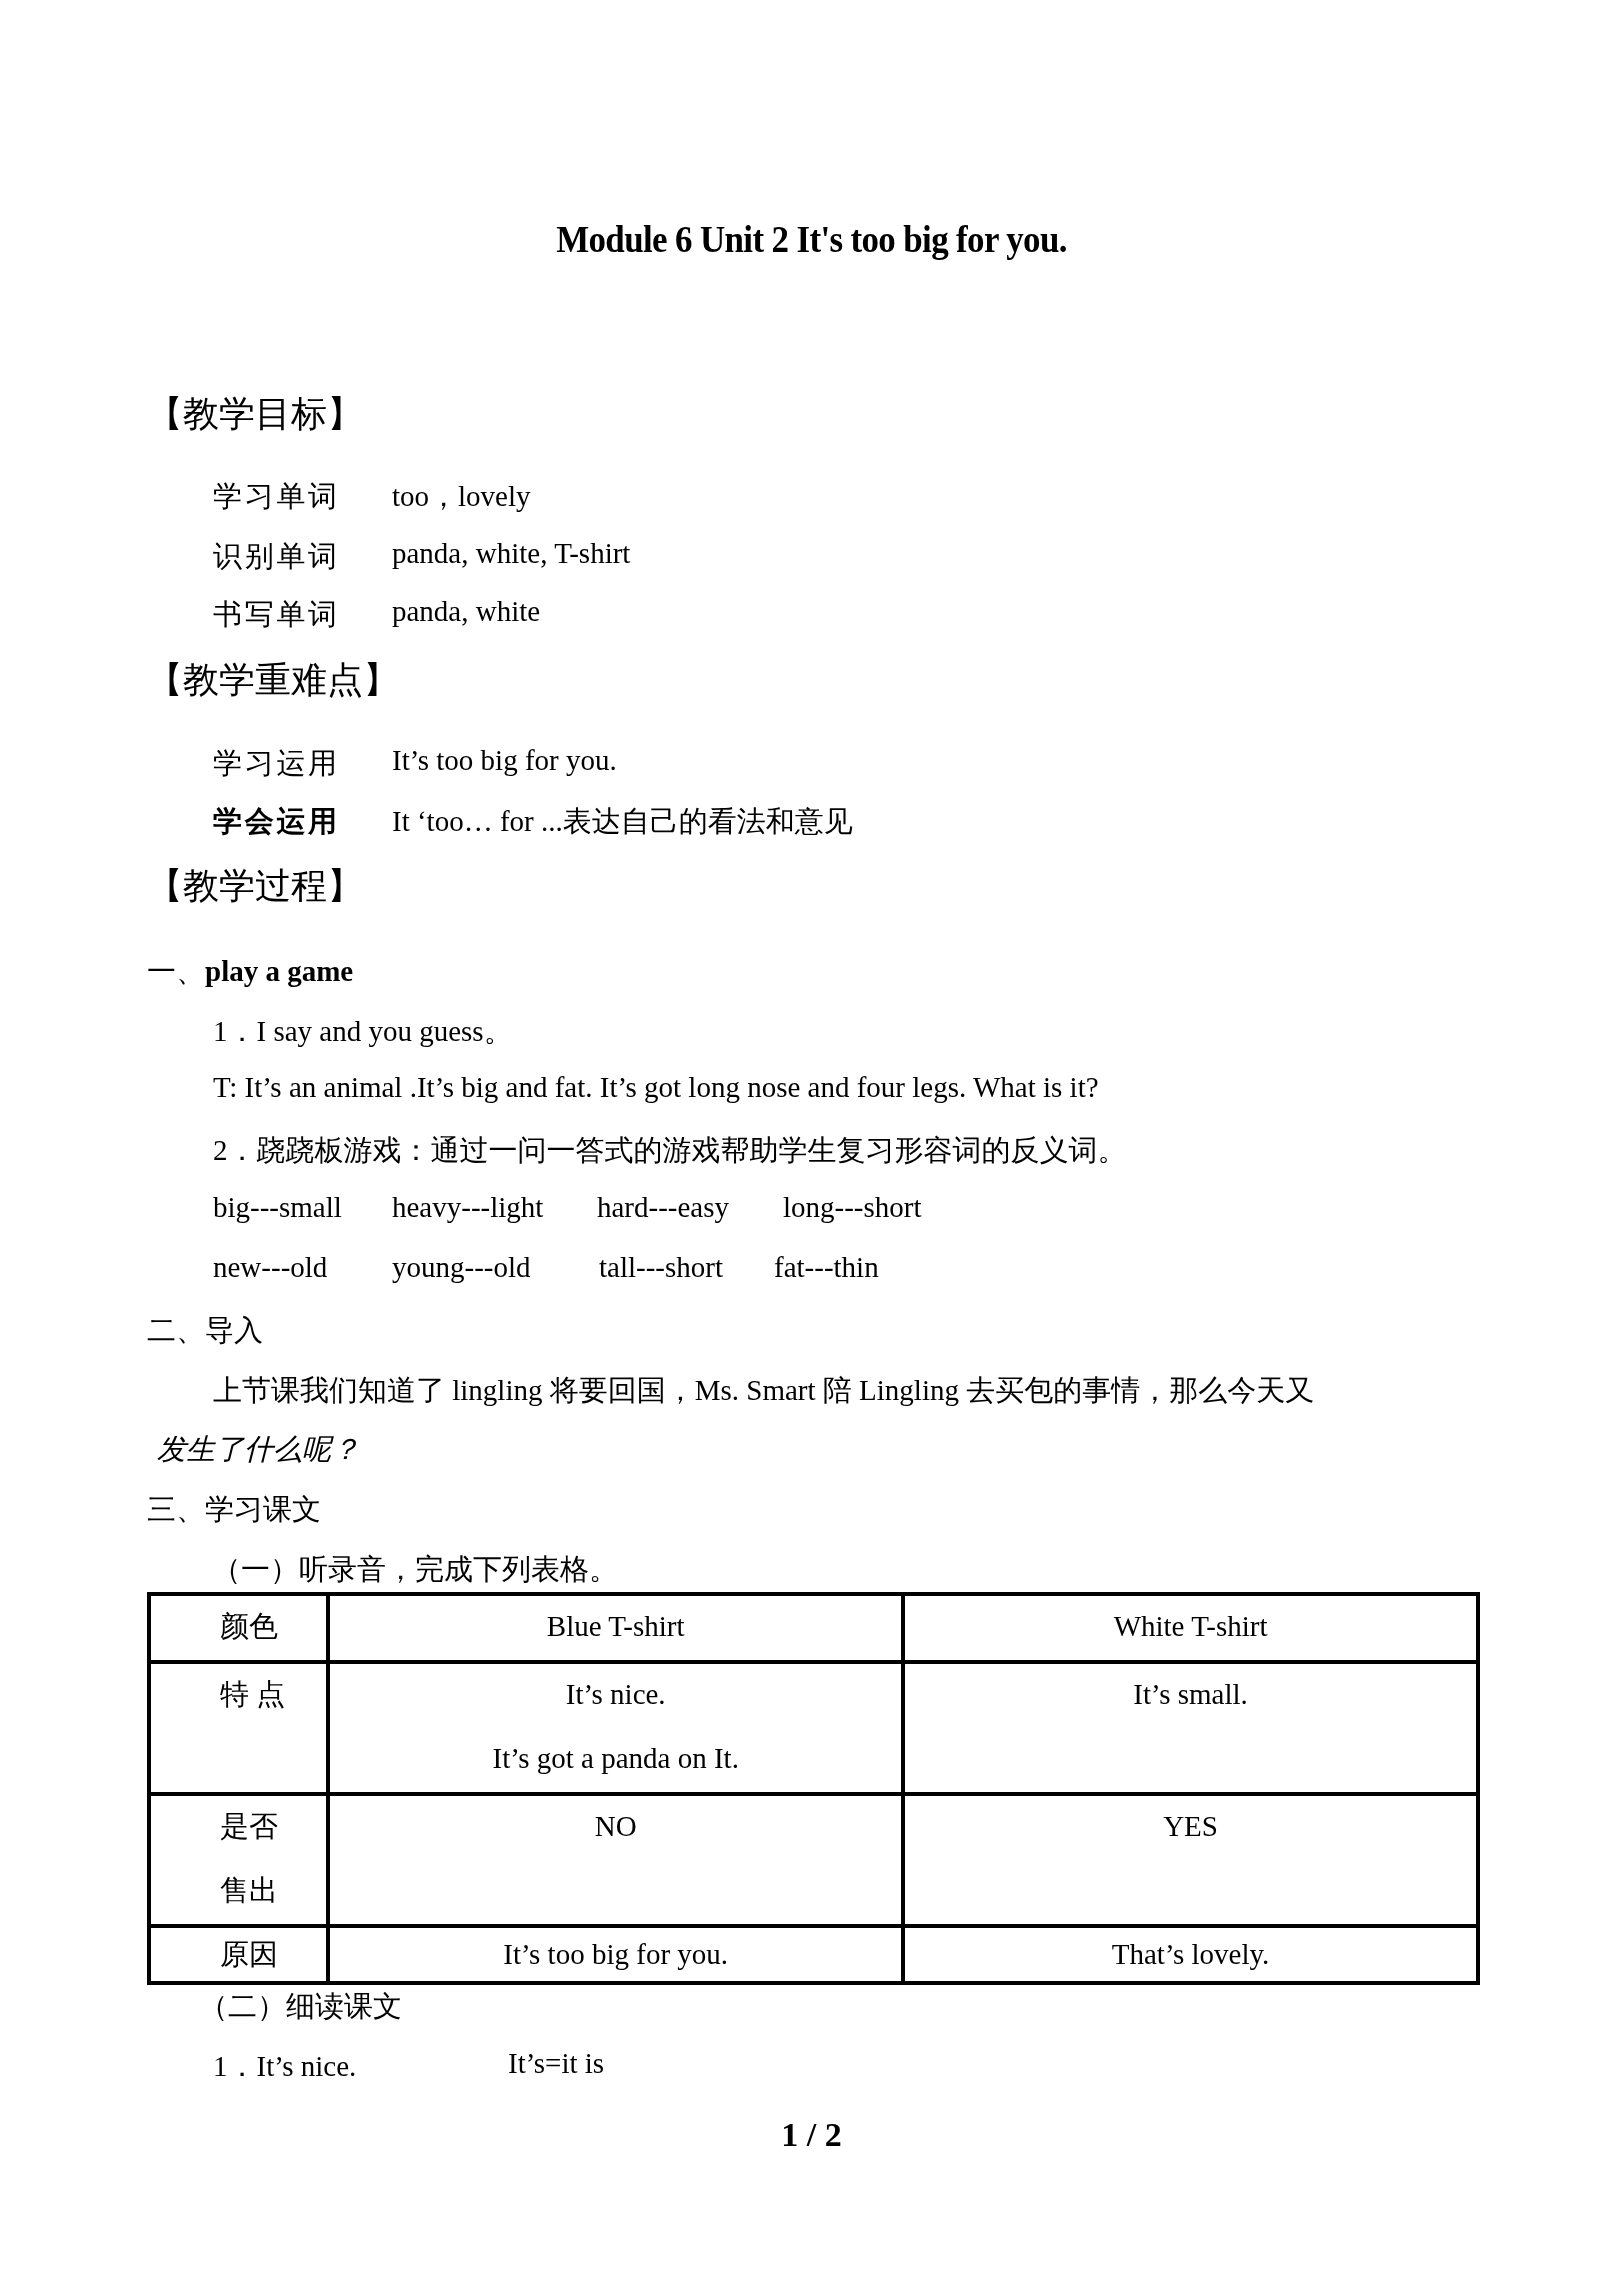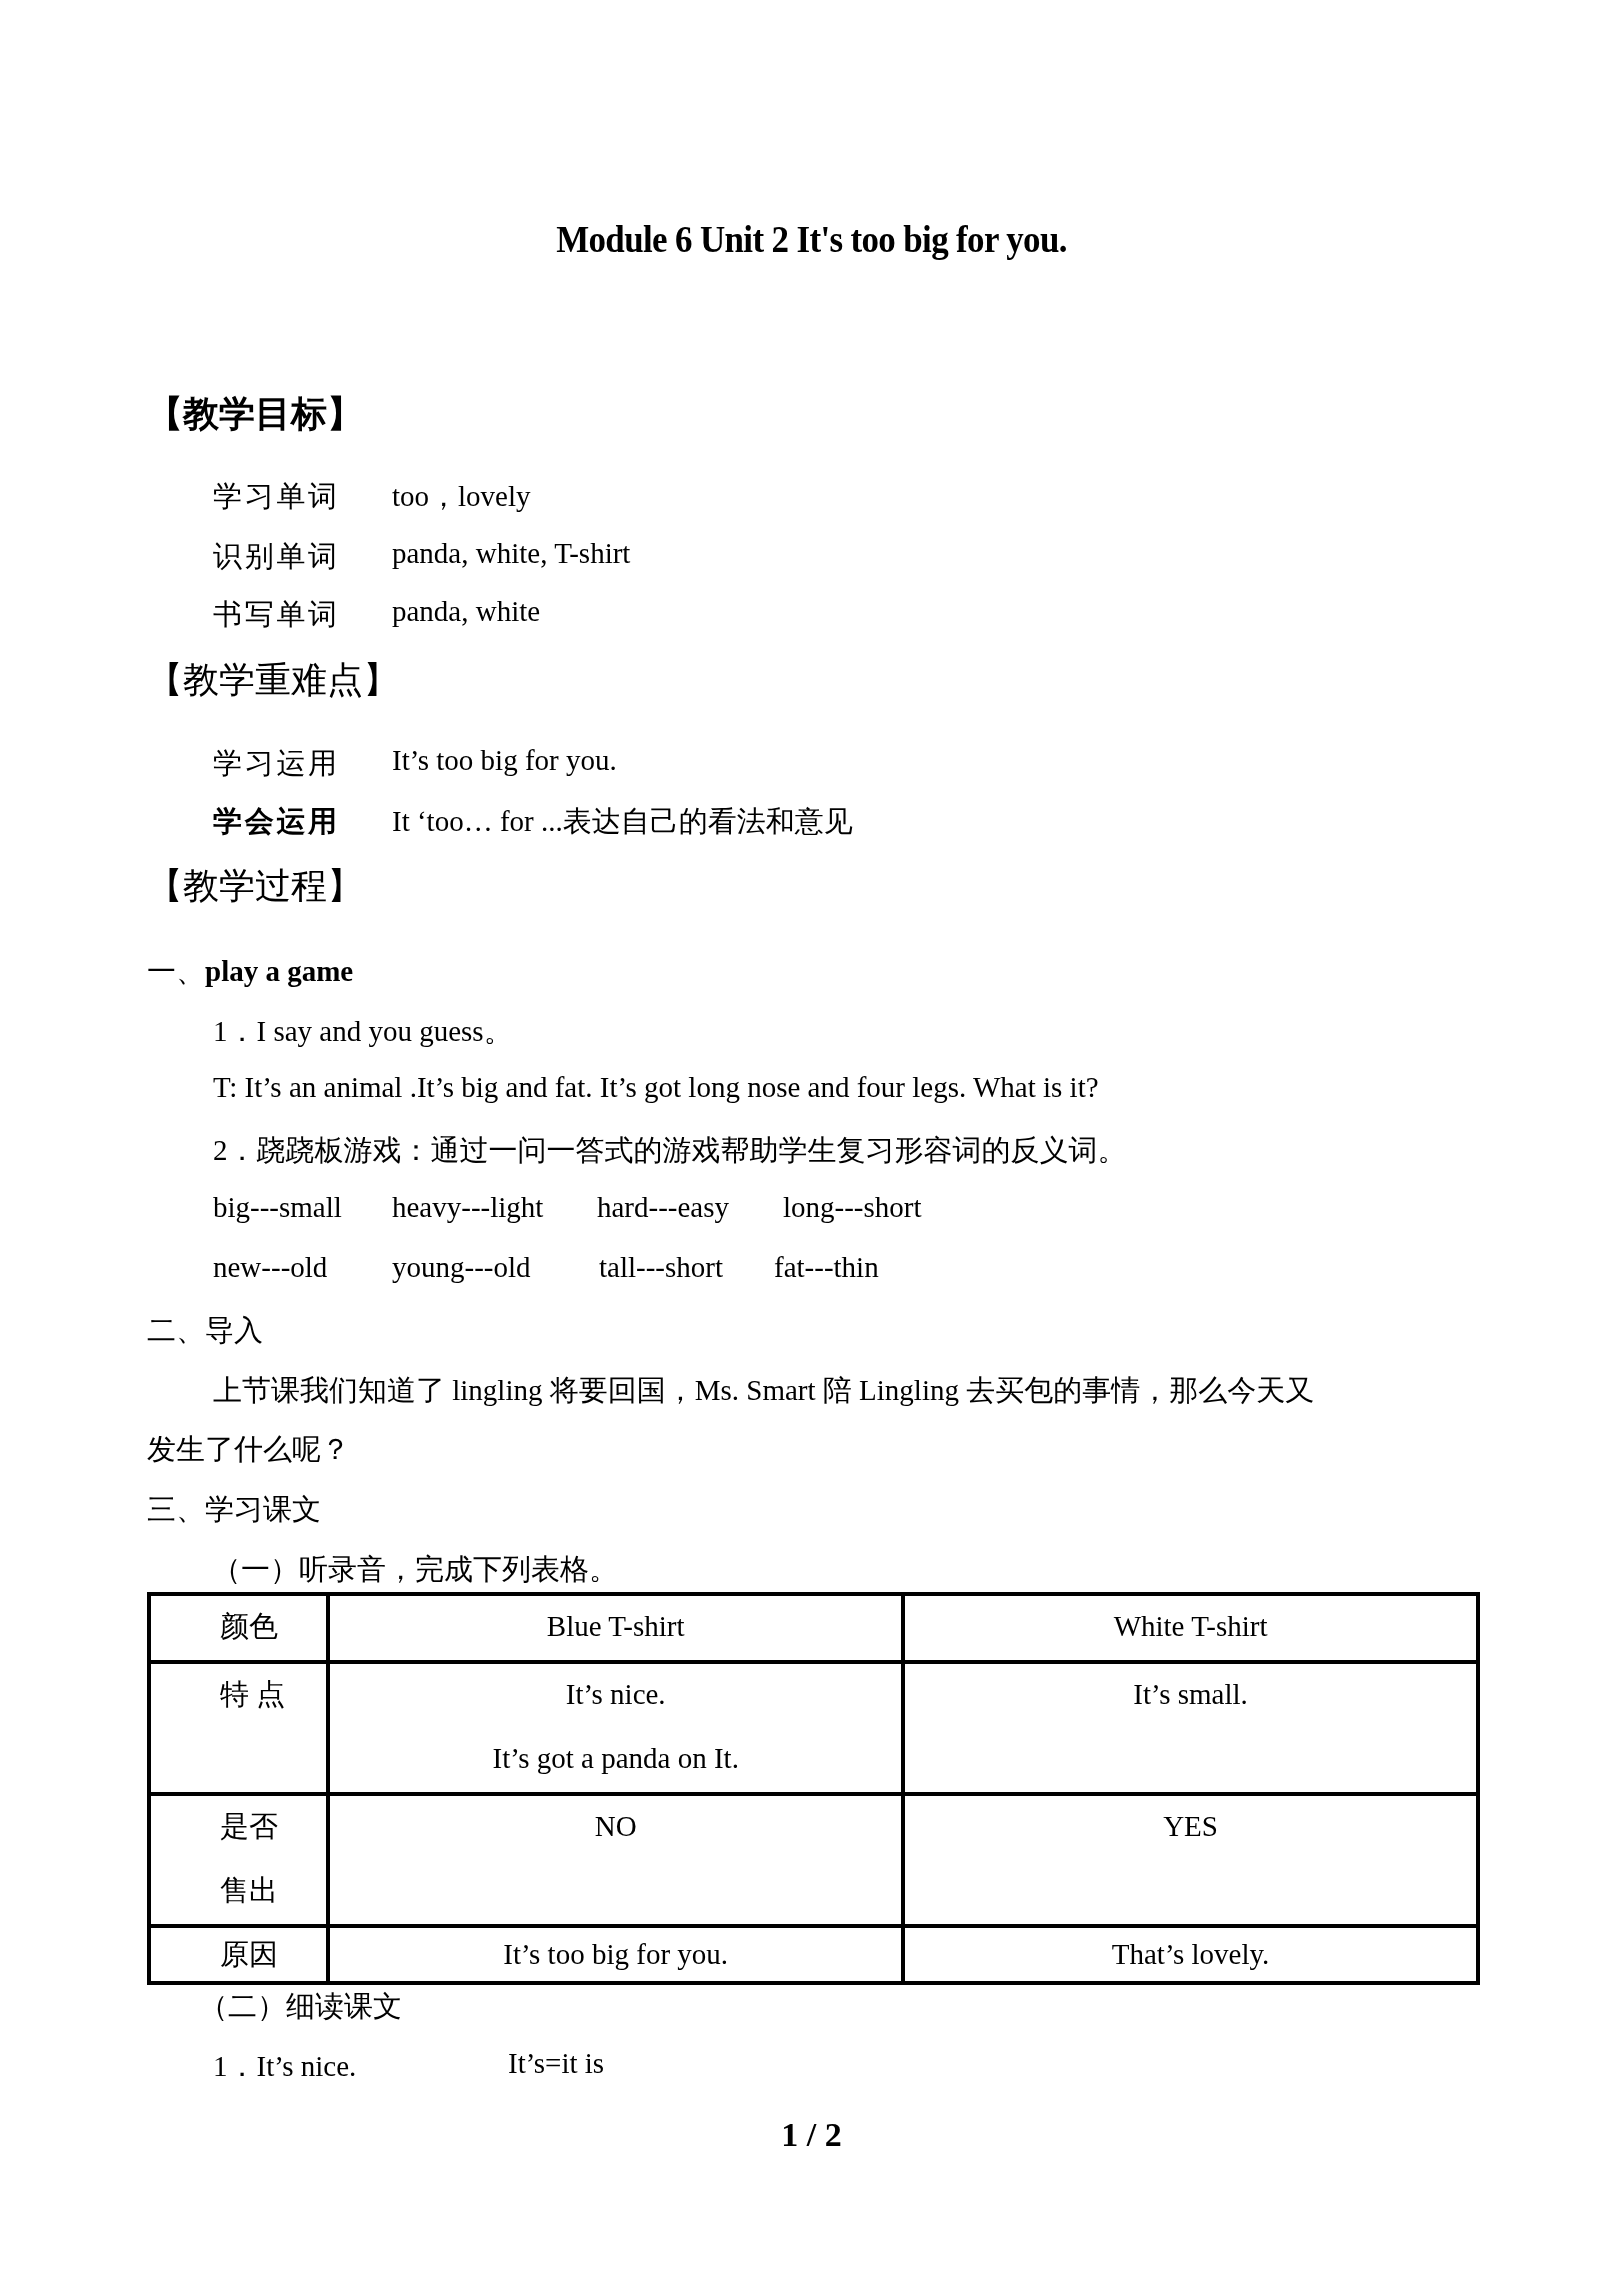--- a/index.html
+++ b/index.html
@@ -30,21 +30,21 @@
     table.info td.rowhead { width: 179px; text-align: left; padding-left: 69px; box-sizing: border-box; }
     table.info td.col { width: 570px; }
     .cellline { display: block; height: 64px; line-height: 60px; }
     .page-num { left: 0; width: 1623px; text-align: center; top: 2116px; font-size: 34px; font-weight: bold; }
   </style>
 </head>
 <body>
 
 <div class="abs title">Module  6 Unit  2 It's too big  for you.</div>
 
-<div class="abs sec-head" style="top:390px;font-weight:bold;">【教学目标】</div>
+<div class="abs sec-head" style="top:390px;">【教学目标】</div>
 <div class="abs body-text label-cn" style="top:477px;">学习单词</div>
 <div class="abs body-text value" style="top:477px;">too，lovely</div>
 <div class="abs body-text label-cn" style="top:537px;">识别单词</div>
 <div class="abs body-text value" style="top:537px;">panda,  white,  T-shirt</div>
 <div class="abs body-text label-cn" style="top:595px;">书写单词</div>
 <div class="abs body-text value" style="top:595px;">panda,  white</div>
 
 <div class="abs sec-head" style="top:656px;">【教学重难点】</div>
 <div class="abs body-text label-cn" style="top:744px;">学习运用</div>
 <div class="abs body-text value" style="top:744px;">It’s too big  for you.</div>
@@ -68,21 +68,21 @@
 </div>
 <div class="abs body-text" style="left:213px; top:1251px;">
   <span style="position:absolute; left:0;">new---old</span>
   <span style="position:absolute; left:179px;">young---old</span>
   <span style="position:absolute; left:386px;">tall---short</span>
   <span style="position:absolute; left:561px;">fat---thin</span>
 </div>
 
 <div class="abs body-text" style="left:147px; top:1311px;text-align:right;">二、导入</div>
 <div class="abs body-text" style="left:213px; top:1371px;">上节课我们知道了  lingling  将要回国，Ms.  Smart  陪  Lingling  去买包的事情，那么今天又</div>
-<div class="abs body-text" style="left:147px; top:1430px;">发生了什么呢？</div>
+<div class="abs body-text" style="left:157px; top:1430px;font-style:italic;">发生了什么呢？</div>
 
 <div class="abs body-text" style="left:147px; top:1490px;">三、学习课文</div>
 <div class="abs body-text" style="left:212px; top:1550px;">（一）听录音，完成下列表格。</div>
 
 <table class="info">
   <tbody>
       <tr style="height:60px;">
     <td class="rowhead">
           <span class="cellline">颜色</span>
         </td>

